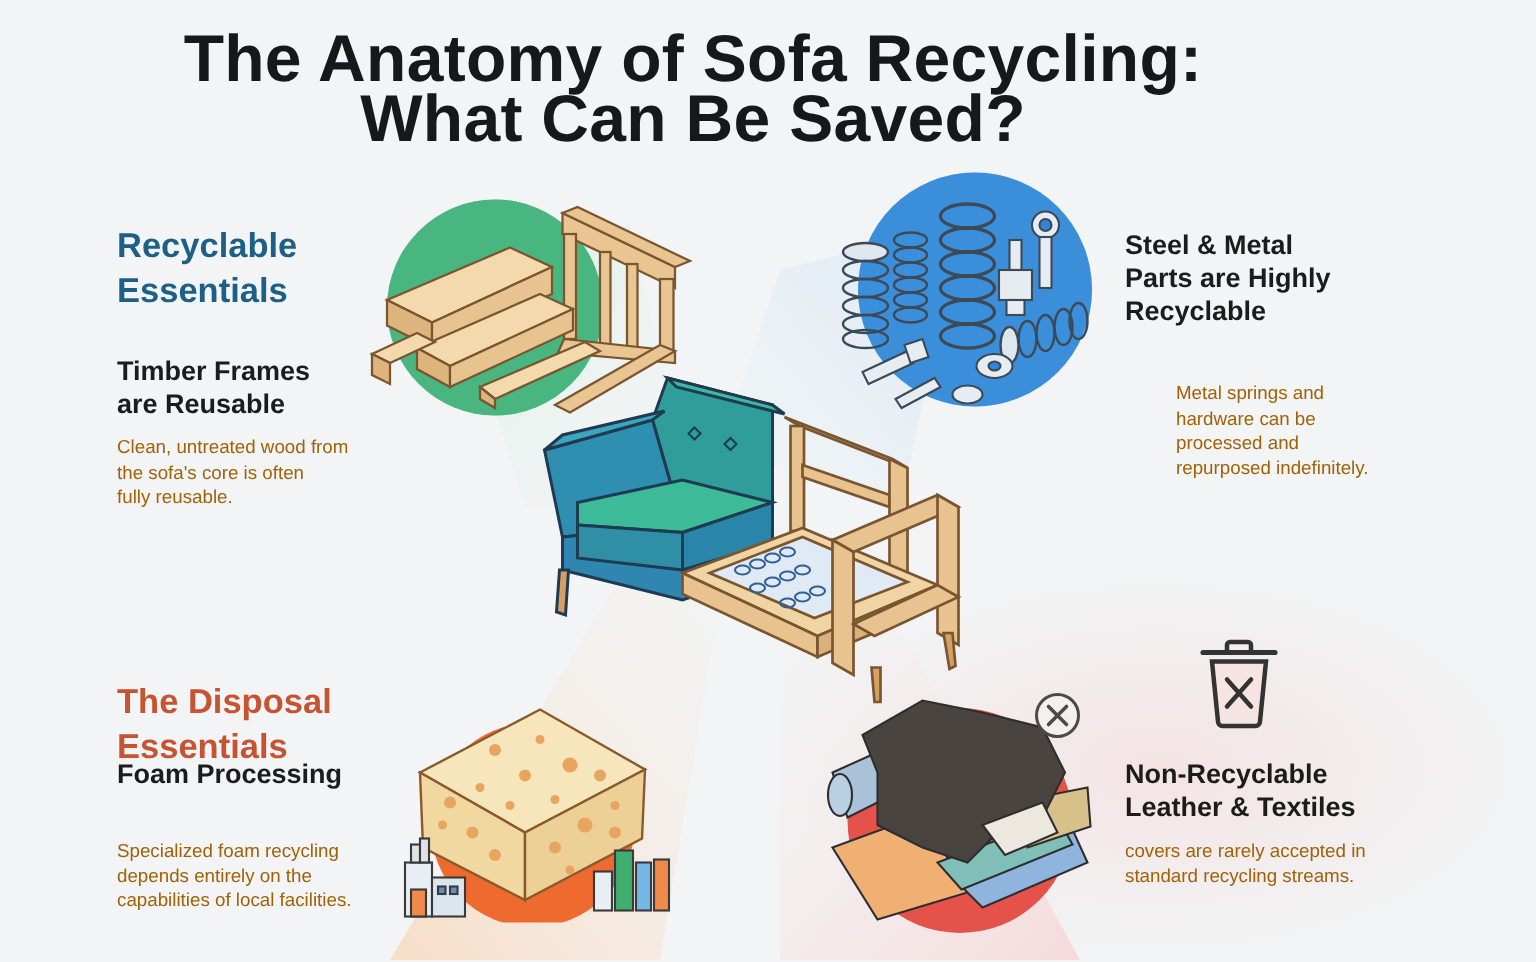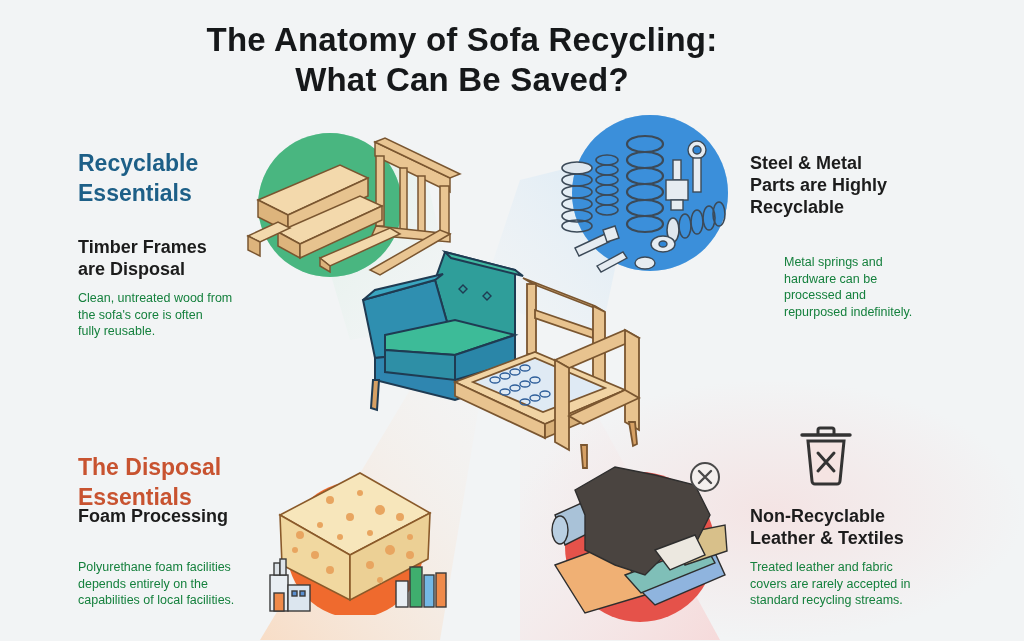--- a/index.html
+++ b/index.html
@@ -6,33 +6,33 @@
     html, body { width: 1024px; height: 641px; overflow: hidden; }
     body {
       position: relative;
       background: #f3f5f6;
       font-family: "Liberation Sans", "DejaVu Sans", sans-serif;
       color: #1c1c1c;
     }
     .bg-layer { position: absolute; inset: 0; pointer-events: none; }
     .title {
       position: absolute; top: 20px; left: 0; width: 924px;
-      text-align: center; font-weight: bold; font-size: 33px; line-height: 40px;
+      text-align: center; font-weight: bold; font-size: 44px; line-height: 40px;
       color: #16181a; letter-spacing: 0.2px;
     }
     .section-heading {
       position: absolute; font-weight: bold; font-size: 23px; line-height: 30px;
     }
     .blue { color: #1d5f87; }
     .orange { color: #c85330; margin-top: 24px; }
     .sub-heading {
       position: absolute; font-weight: bold; font-size: 18px; line-height: 22px; color: #1c1c1c;
     }
     .body-text {
-      position: absolute; font-size: 12.5px; line-height: 16.5px; color: #15803d;
+      position: absolute; font-size: 12.5px; line-height: 16.5px; color: #a16207;
     }
     .illus { position: absolute; }
   </style>
 </head>
 <body>
 
 <div class="bg-layer">
   <svg width="1024" height="641" viewBox="0 0 1024 641">
     <defs>
       <linearGradient id="gGreen" x1="0" y1="0" x2="1" y2="1">
@@ -70,21 +70,21 @@
   <div>What Can Be Saved?</div>
 </div>
 
 <div class="section-heading blue" style="left:78px; top:148px;">
   <div>Recyclable</div>
   <div>Essentials</div>
 </div>
 
 <div class="sub-heading" style="left:78px; top:236px;">
   <div>Timber Frames</div>
-  <div>are Disposal</div>
+  <div>are Reusable</div>
 </div>
 <div class="body-text" style="left:78px; top:290px;">
   <div>Clean, untreated wood from</div>
   <div>the sofa's core is often</div>
   <div>fully reusable.</div>
 </div>
 
 <div class="sub-heading" style="left:750px; top:152px;">
   <div>Steel &amp; Metal</div>
   <div>Parts are Highly</div>
@@ -99,31 +99,30 @@
 
 <div class="section-heading orange" style="left:78px; top:428px;">
   <div>The Disposal</div>
   <div>Essentials</div>
 </div>
 
 <div class="sub-heading" style="left:78px; top:505px;">
   <div>Foam Processing</div>
 </div>
 <div class="body-text" style="left:78px; top:559px;">
-  <div>Polyurethane foam facilities</div>
+  <div>Specialized foam recycling</div>
   <div>depends entirely on the</div>
   <div>capabilities of local facilities.</div>
 </div>
 
 <div class="sub-heading" style="left:750px; top:505px;">
   <div>Non-Recyclable</div>
   <div>Leather &amp; Textiles</div>
 </div>
 <div class="body-text" style="left:750px; top:559px;">
-  <div>Treated leather and fabric</div>
   <div>covers are rarely accepted in</div>
   <div>standard recycling streams.</div>
 </div>
 
 <div class="illus" style="left:240px; top:120px;">
   <svg width="230" height="170" viewBox="0 0 230 170">
     <circle cx="90" cy="85" r="72" fill="#3fb07a"></circle>
     <circle cx="90" cy="85" r="72" fill="#5cc38d" opacity="0.35"></circle>
 
     <g stroke="#7a5630" stroke-width="1.5" fill="#e9c592">

